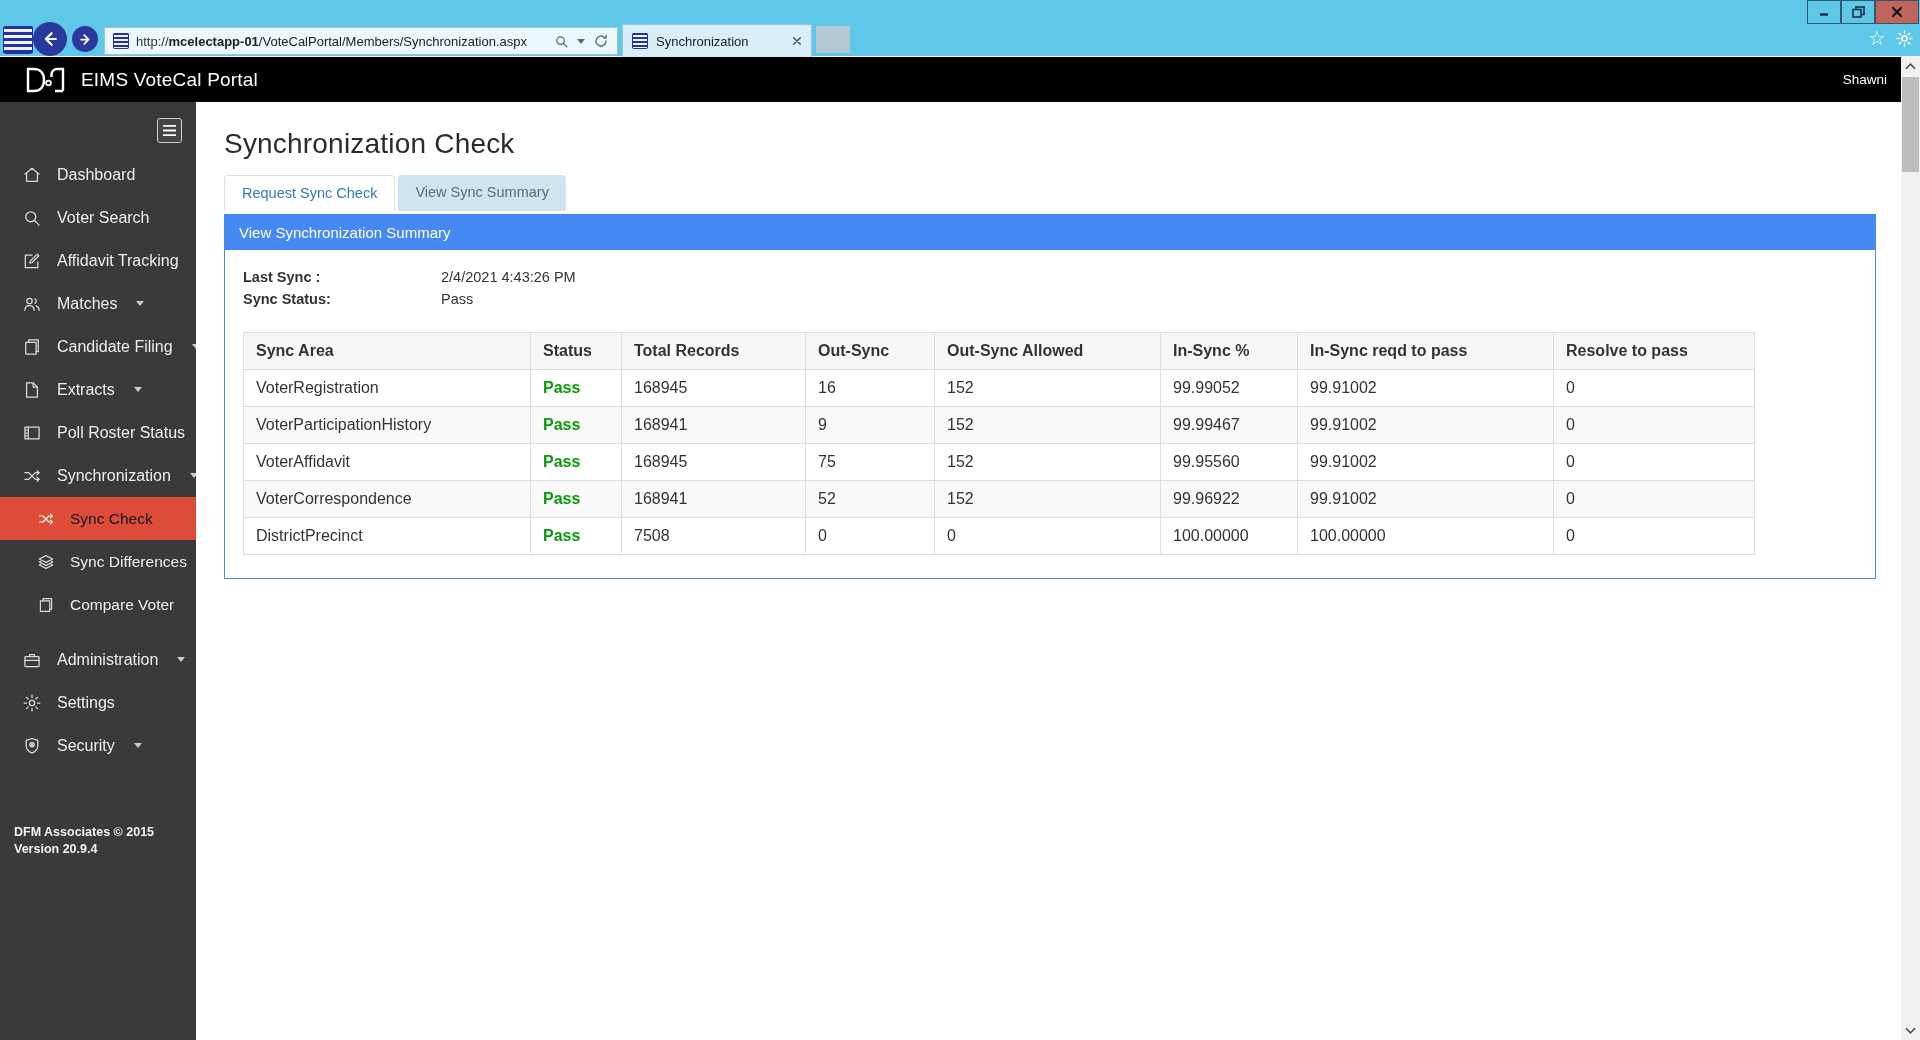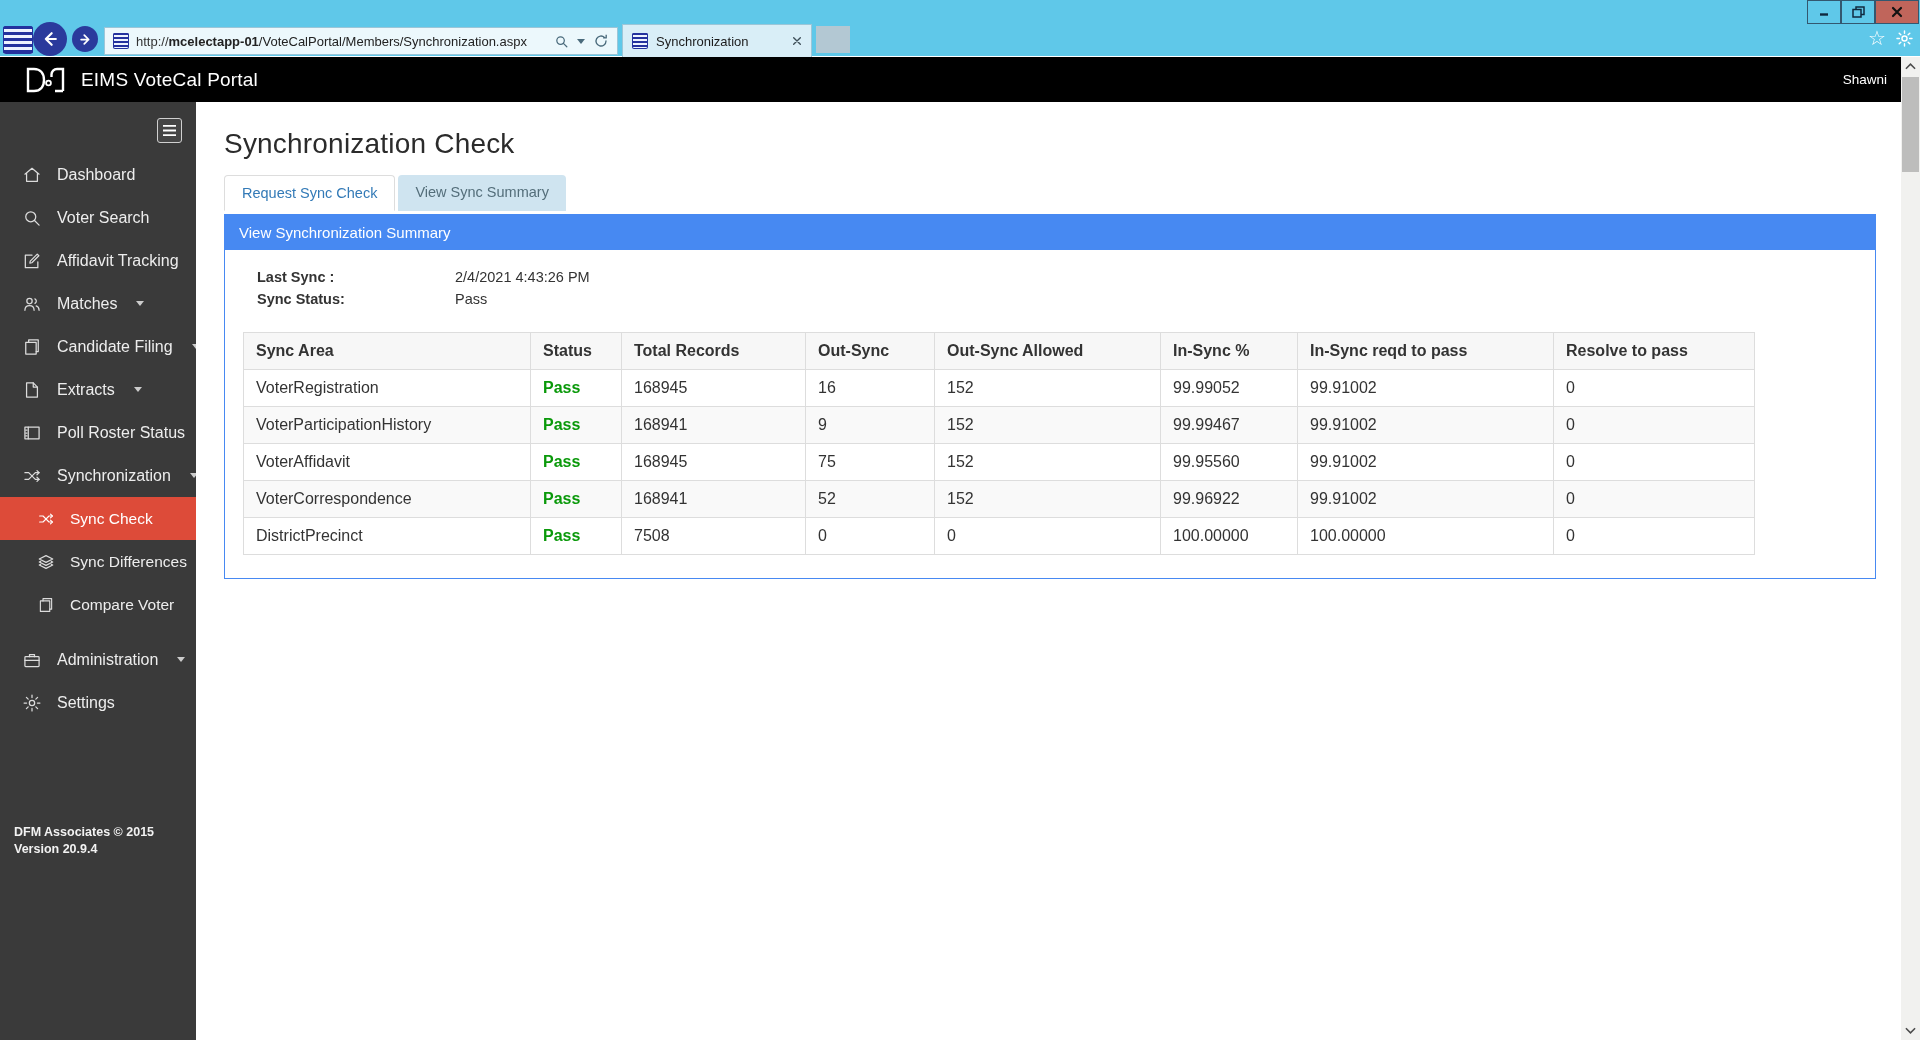--- a/index.html
+++ b/index.html
@@ -46,40 +46,40 @@
   .sb-thumb{position:absolute;left:1px;top:20px;width:17px;height:95px;background:#bdbdbc;}
 
   
   .sidebar{position:absolute;left:0;top:102px;width:196px;height:938px;background:var(--sidebar-bg);color:#ededed;}
   .toggle{position:absolute;left:157px;top:16px;width:25px;height:25px;border:1px solid #cfcfcf;border-radius:3px;
           background:#454545;display:flex;align-items:center;justify-content:center;}
   .nav{position:absolute;left:0;top:51px;width:100%;}
   .nav-item{height:43px;display:flex;align-items:center;padding-left:22px;gap:15px;font-size:16px;cursor:default;}
   .nav-item .lbl{white-space:nowrap;}
   .nav-item.sub{padding-left:37px;font-size:15.5px;}
-  .nav-item.active{background:var(--active-red);color:#ffffff;}
+  .nav-item.active{background:var(--active-red);color:#0f172a;}
   .nav-item.gap{margin-top:12px;}
   .caret{width:0;height:0;border-left:4.5px solid transparent;border-right:4.5px solid transparent;border-top:5px solid #cccccc;margin-left:4px;}
   .i{stroke:#dcdcdc;fill:none;stroke-width:1.5;stroke-linecap:round;stroke-linejoin:round;flex:none;}
   .nav-item.active .i{stroke:#fff;}
   .side-footer{position:absolute;left:14px;top:722px;font-size:12.5px;font-weight:bold;color:#f2f2f2;line-height:17px;}
 
   
   .content{position:absolute;left:196px;top:102px;width:1705px;height:938px;background:#fff;padding:26px 25px 0 28px;}
   h1.pagetitle{font-size:28px;font-weight:400;color:#2b2b2b;letter-spacing:.2px;}
   .tabs{display:flex;margin-top:15px;height:36px;}
   .tabbtn{height:36px;line-height:35px;padding:0 17px;font-size:14.5px;border-radius:4px 4px 0 0;cursor:default;}
   .tabbtn.active{background:#fff;border:1px solid #ddd;border-bottom:1px solid #fff;color:var(--link-blue);}
   .tabbtn.inactive{background:var(--tab-inactive-bg);color:#546e7a;margin-left:3px;}
   .panel{margin-top:3px;width:1652px;border:1px solid var(--heading-blue);}
   .panel-heading{height:35px;background:var(--heading-blue);color:#fff;font-size:15px;display:flex;align-items:center;padding-left:14px;}
   .panel-body{background:#fff;padding:17px 18px 18px 18px;height:328px;}
   .syncinfo{font-size:14.5px;color:#333;line-height:21.5px;}
   .syncinfo .row{display:flex;}
-  .syncinfo .l{width:198px;font-weight:bold;margin-left:14px;}
+  .syncinfo .l{width:198px;font-weight:bold;}
   table.sync{border-collapse:collapse;width:1343px;margin-top:22px;table-layout:fixed;font-size:16px;color:#333;border-radius:16px;}
   table.sync th,table.sync td{border:1px solid #ddd;padding:9px 12px;text-align:left;overflow:hidden;white-space:nowrap;}
   table.sync th{font-weight:bold;background:#f7f7f7;}
   table.sync tbody tr:nth-child(even){background:#f9f9f9;}
   table.sync td:nth-child(2){color:var(--pass-green);font-weight:bold;}
   table.sync th:nth-child(1){width:287px;} table.sync th:nth-child(2){width:91px;}
   table.sync th:nth-child(3){width:184px;} table.sync th:nth-child(4){width:129px;}
   table.sync th:nth-child(5){width:226px;} table.sync th:nth-child(6){width:137px;}
   table.sync th:nth-child(7){width:256px;} table.sync th:nth-child(8){width:201px;}
 </style>
@@ -277,20 +277,29 @@
         </svg>
       <span class="lbl">Administration</span>
       <span class="caret"></span>
     </div>
     <div class="nav-item">
       <svg class="i" width="20" height="20" viewBox="0 0 24 24">
           <circle cx="12" cy="12" r="3.2"></circle>
           <path d="M12 2.5v3M12 18.5v3M2.5 12h3M18.5 12h3M5.3 5.3l2.1 2.1M16.6 16.6l2.1 2.1M5.3 18.7l2.1-2.1M16.6 7.4l2.1-2.1"></path>
         </svg>
       <span class="lbl">Settings</span>
+    </div>
+    <div class="nav-item">
+      <svg class="i" width="20" height="20" viewBox="0 0 24 24">
+          <path d="M12 3 19 5.2V11c0 4.8-2.9 7.6-7 9.5-4.1-1.9-7-4.7-7-9.5V5.2z"></path>
+          <circle cx="12" cy="10.5" r="2.6"></circle>
+          <path d="m11 9.5 2 2m0-2-2 2"></path>
+        </svg>
+      <span class="lbl">Security</span>
+      <span class="caret"></span>
     </div>
   </div>
 
   <div class="side-footer">
     <div>DFM Associates © 2015</div>
     <div>Version 20.9.4</div>
   </div>
 </div>
 
 <div class="content">

